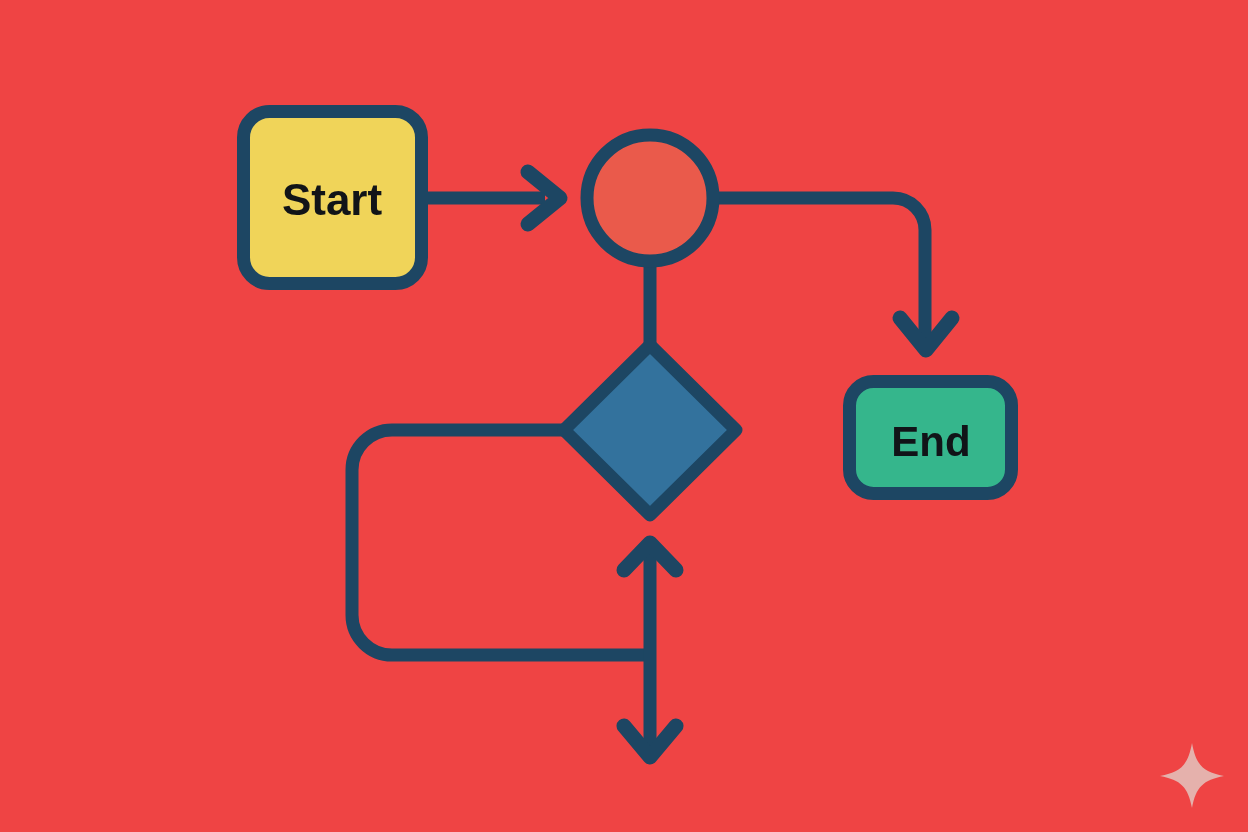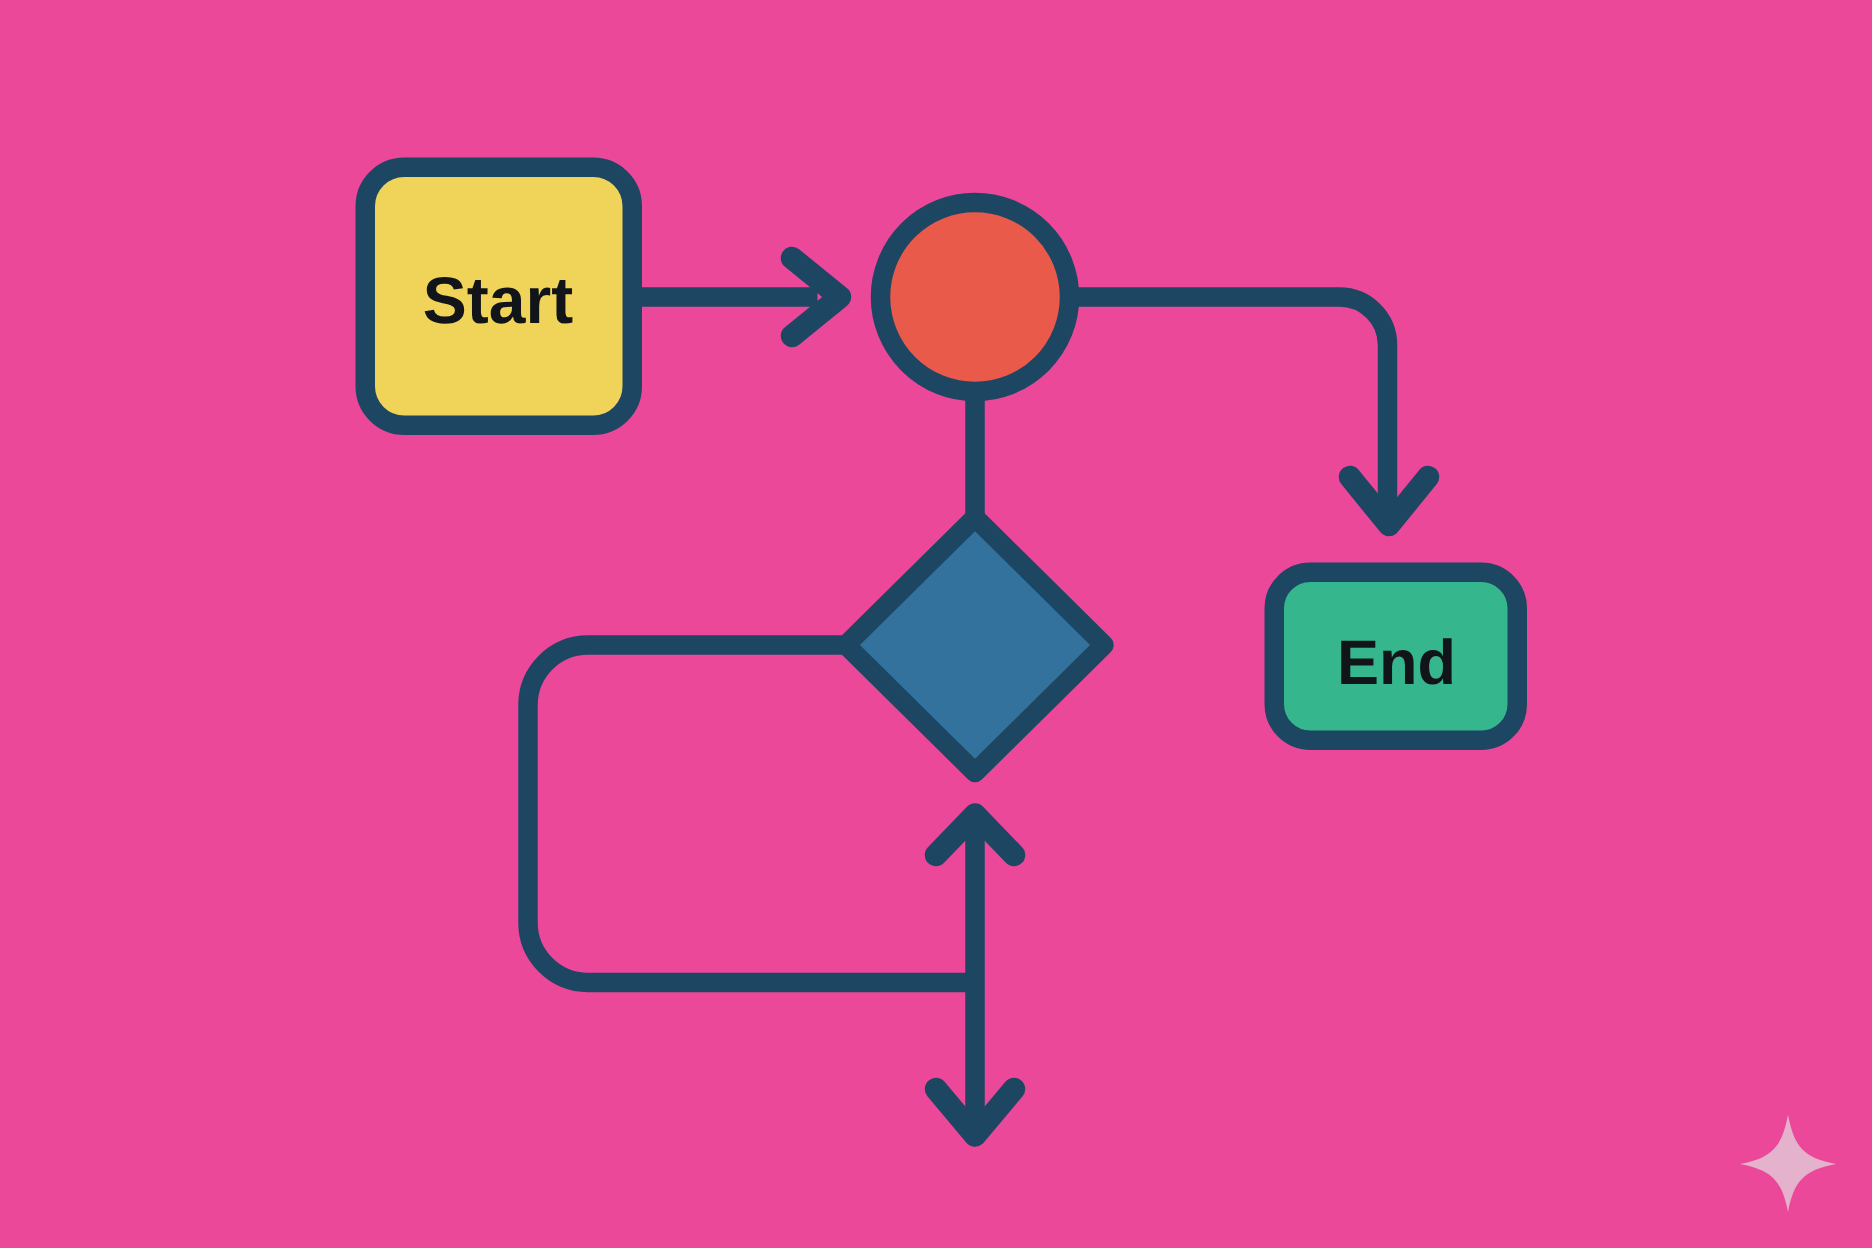--- a/index.html
+++ b/index.html
@@ -11,21 +11,21 @@
   body {
     width: 1248px;
     height: 832px;
     overflow: hidden;
     font-family: "Liberation Sans", sans-serif;
   }
   #canvas {
     position: relative;
     width: 1248px;
     height: 832px;
-    background: #ec4899;
+    background: #ef4444;
   }
   #diagram-svg {
     position: absolute;
     left: 0;
     top: 0;
     width: 1248px;
     height: 832px;
     display: block;
   }
   .node-label {

